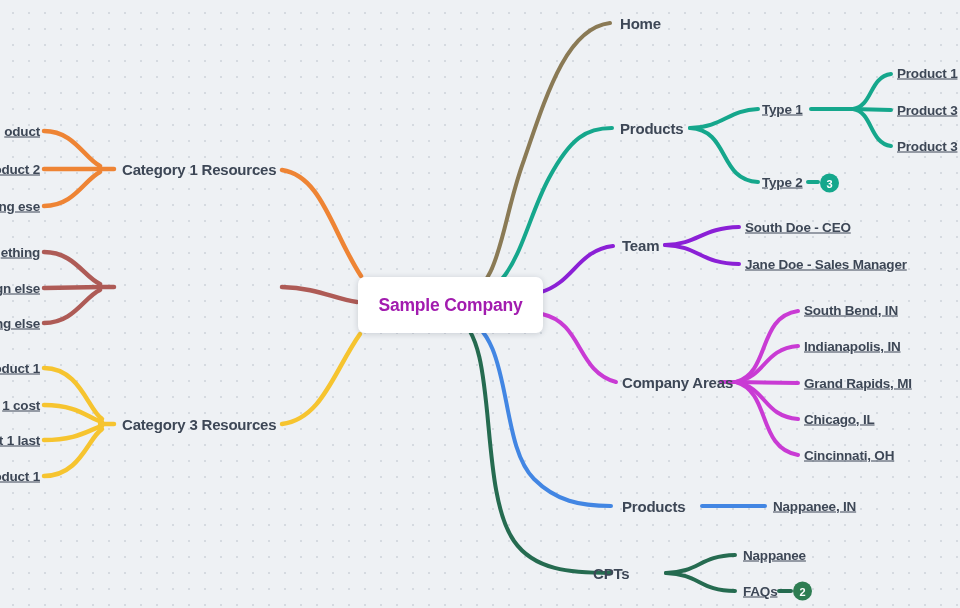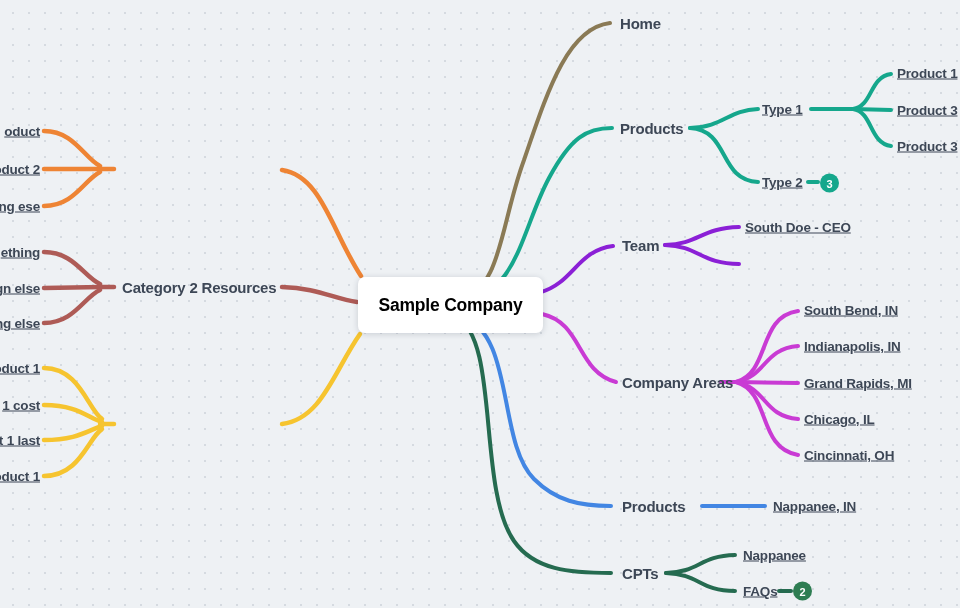--- a/index.html
+++ b/index.html
@@ -32,21 +32,21 @@
     letter-spacing:-0.2px;z-index:3;
   }
   .topic{font-size:15px;}
   .child{font-size:13.5px;text-decoration:underline;}
   .left-child{right:920px;text-align:right;}
   .root{
     position:absolute;left:358px;top:277px;width:185px;height:56px;
     background:#ffffff;border-radius:7px;
     box-shadow:0 1px 6px rgba(30,40,60,0.18);
     display:flex;align-items:center;justify-content:center;
-    font-size:17.5px;font-weight:700;color:#000000;
+    font-size:17.5px;font-weight:700;color:#a21caf;
     z-index:2;letter-spacing:-0.2px;
   }
   .badge{
     position:absolute;width:19px;height:19px;border-radius:50%;
     transform:translateY(-50%);
     color:#fff;font-size:11px;font-weight:700;
     display:flex;align-items:center;justify-content:center;
     z-index:3;
   }
   .badge-teal{background:#15A78C;}
@@ -116,37 +116,39 @@
   <div class="lbl child left-child" style="top:169px">oduct 2</div>
   <div class="lbl child left-child" style="top:206px">ng ese</div>
   <div class="lbl child left-child" style="top:252px">ething</div>
   <div class="lbl child left-child" style="top:288px">gn else</div>
   <div class="lbl child left-child" style="top:323px">ng else</div>
   <div class="lbl child left-child" style="top:368px">oduct 1</div>
   <div class="lbl child left-child" style="top:405px">1 cost</div>
   <div class="lbl child left-child" style="top:440px">t 1 last</div>
   <div class="lbl child left-child" style="top:476px">oduct 1</div>
 
-  <div class="lbl topic" style="left:122px;top:287px">Category 2 Resources</div>
+  <div class="lbl topic" style="left:122px;top:169px">Category 1 Resources</div>
+  <div class="lbl topic" style="left:122px;top:424px">Category 3 Resources</div>
 
   <div class="lbl topic" style="left:620px;top:23px">Home</div>
   <div class="lbl topic" style="left:620px;top:128px">Products</div>
   <div class="lbl topic" style="left:622px;top:245px">Team</div>
   <div class="lbl topic" style="left:622px;top:382px">Company Areas</div>
   <div class="lbl topic" style="left:622px;top:506px">Products</div>
-  <div class="lbl topic" style="left:622px;top:573px">CPTs</div>
+  <div class="lbl topic" style="left:593px;top:573px">CPTs</div>
 
   <div class="lbl child" style="left:762px;top:109px">Type 1</div>
   <div class="lbl child" style="left:762px;top:182px">Type 2</div>
   <div class="badge badge-teal" style="left:820px;top:183px">3</div>
   <div class="lbl child" style="left:897px;top:73px">Product 1</div>
   <div class="lbl child" style="left:897px;top:110px">Product 3</div>
   <div class="lbl child" style="left:897px;top:146px">Product 3</div>
 
   <div class="lbl child" style="left:745px;top:227px">South Doe - CEO</div>
+  <div class="lbl child" style="left:745px;top:264px">Jane Doe - Sales Manager</div>
 
   <div class="lbl child" style="left:804px;top:310px">South Bend, IN</div>
   <div class="lbl child" style="left:804px;top:346px">Indianapolis, IN</div>
   <div class="lbl child" style="left:804px;top:383px">Grand Rapids, MI</div>
   <div class="lbl child" style="left:804px;top:419px">Chicago, IL</div>
   <div class="lbl child" style="left:804px;top:455px">Cincinnati, OH</div>
 
   <div class="lbl child" style="left:773px;top:506px">Nappanee, IN</div>
 
   <div class="lbl child" style="left:743px;top:555px">Nappanee</div>

